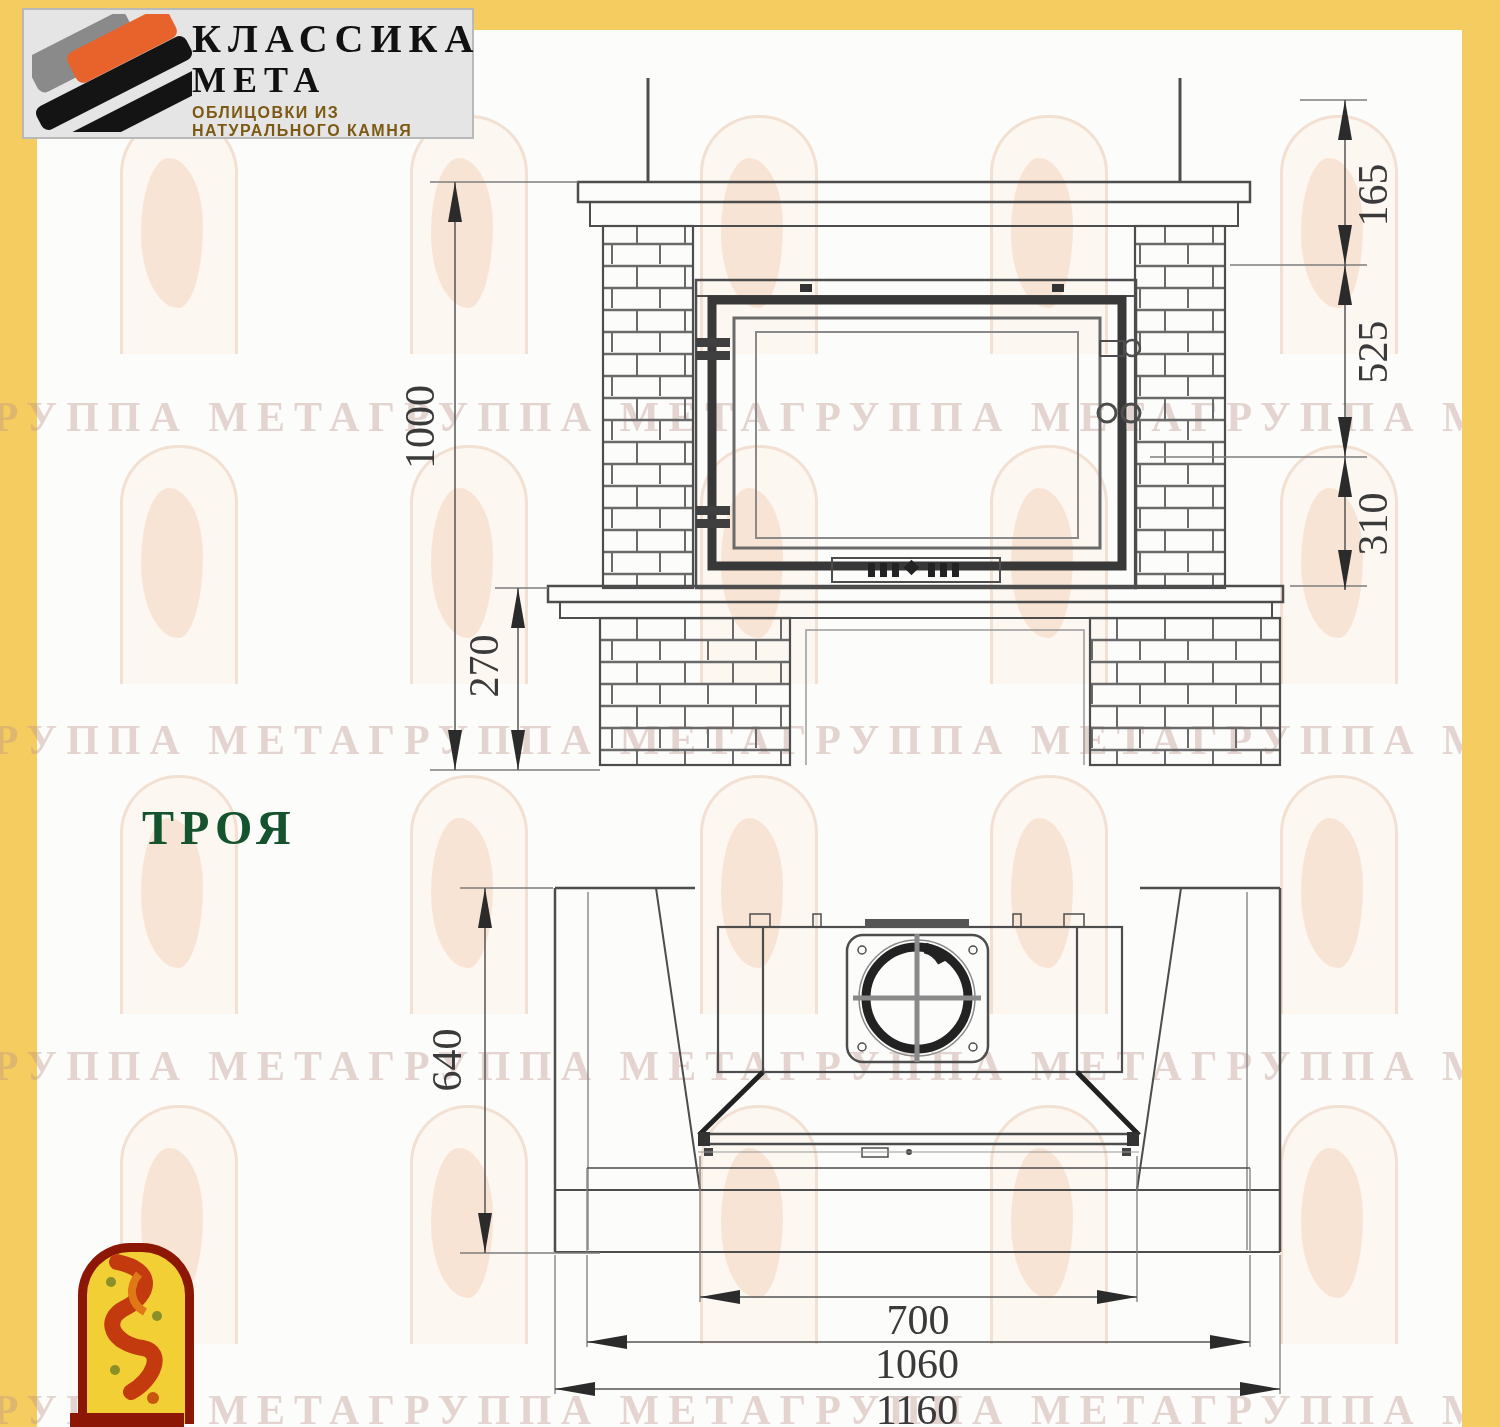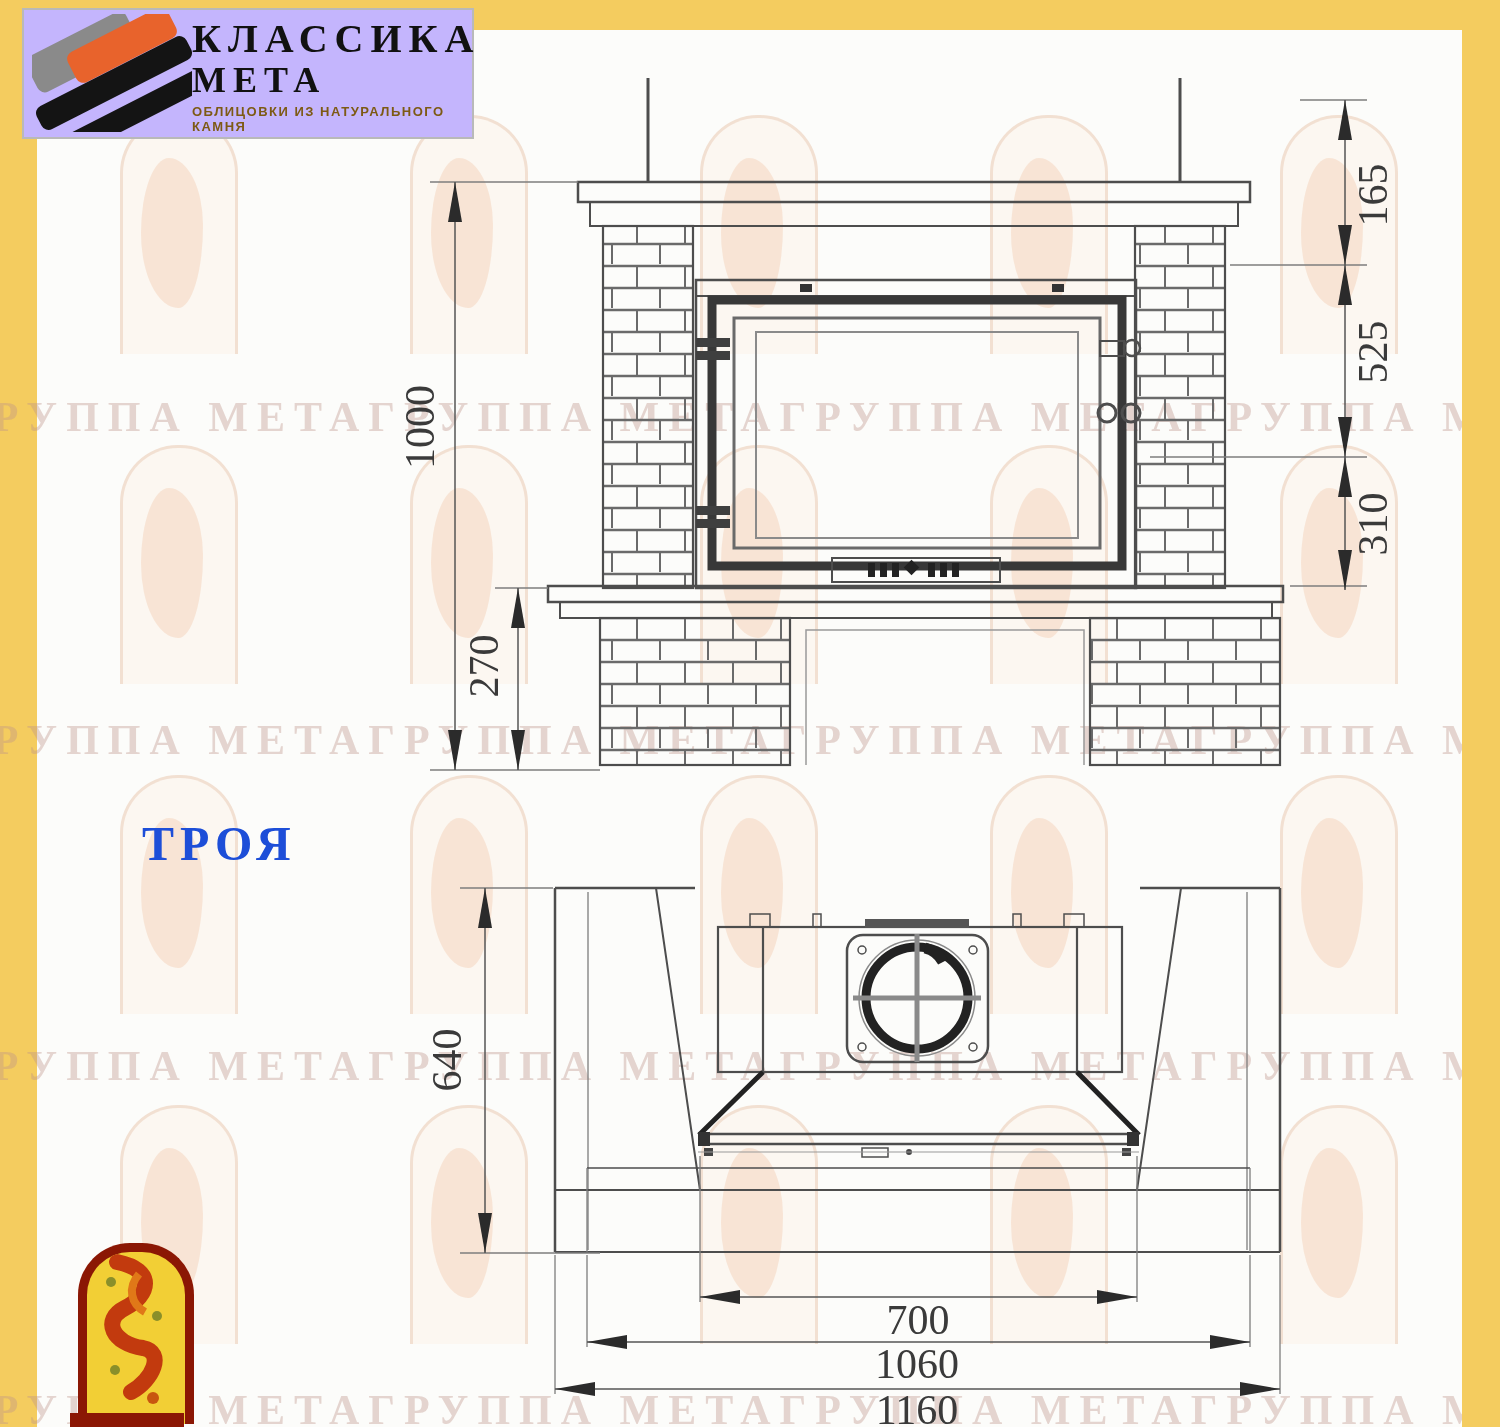--- a/index.html
+++ b/index.html
@@ -8,36 +8,36 @@
   .paper{position:absolute;left:37px;top:30px;right:38px;bottom:0;background:#FCFCFA;}
   
   .wm-arch{position:absolute;width:112px;height:236px;border:3px solid rgba(233,205,184,.55);
            border-bottom:none;border-radius:58px 58px 0 0;background:rgba(252,245,236,.65);}
   .wm-arch .blob{position:absolute;left:18px;top:40px;width:62px;height:150px;
            background:rgba(240,184,148,.30);border-radius:45% 55% 40% 60%/50% 45% 55% 50%;}
   .wm-text{position:absolute;left:-80px;right:0;height:44px;overflow:hidden;white-space:nowrap;
            font-family:"Liberation Serif",serif;font-weight:bold;font-size:42px;letter-spacing:9px;
            color:rgba(190,148,138,.38);}
   
-  .logo-box{position:absolute;left:22px;top:8px;width:448px;height:127px;background:#c4b5fd;
+  .logo-box{position:absolute;left:22px;top:8px;width:448px;height:127px;background:#e5e5e5;
             border:2px solid #b9b9b9;z-index:5;}
   .logo-art{position:absolute;left:8px;top:4px;width:160px;height:118px;overflow:hidden;}
   .logo-art div{position:absolute;border-radius:8px;}
   .l-gray  {left:-6px; top:18px; width:112px;height:40px;background:#8a8a8a;transform:rotate(-27deg);border-radius:6px;}
   .l-orange{left:34px; top:14px; width:112px;height:34px;background:#E8632C;transform:rotate(-27deg);border-radius:18px;}
   .l-blk1  {left:-2px; top:56px; width:168px;height:26px;background:#141414;transform:rotate(-27deg);}
   .l-blk2  {left:18px; top:88px; width:168px;height:22px;background:#141414;transform:rotate(-27deg);}
   .logo-text{position:absolute;left:168px;top:8px;width:276px;color:#111;}
   .logo-line1{font-weight:bold;font-size:40px;letter-spacing:7px;line-height:42px;}
   .logo-line2{font-weight:bold;font-size:36px;letter-spacing:7px;line-height:40px;}
-  .logo-tag{margin-top:4px;font-family:"Liberation Sans",sans-serif;font-size:13px;
+  .logo-tag{margin-top:4px;font-family:"Liberation Sans",sans-serif;font-size:16px;
             letter-spacing:1.5px;color:#7d5a14;font-weight:bold;}
   
   .model-label{position:absolute;left:142px;top:800px;font-weight:bold;font-size:48px;
-               letter-spacing:6px;color:#1d4ed8;z-index:4;margin-top:16px;}
+               letter-spacing:6px;color:#14532d;z-index:4;}
   
   svg.drawing{position:absolute;left:0;top:0;z-index:3;}
   text.dim{font-family:"Liberation Serif",serif;font-size:42px;fill:#3a3a3a;}
   
   .emblem{position:absolute;left:78px;top:1243px;width:98px;height:172px;background:#F2CF35;
           border:9px solid #8B1704;border-bottom:none;border-radius:52px 52px 0 0;z-index:5;overflow:hidden;}
   .emblem-base{position:absolute;left:70px;top:1413px;width:114px;height:14px;background:#8B1704;z-index:6;}
 </style>
 </head>
 <body>

